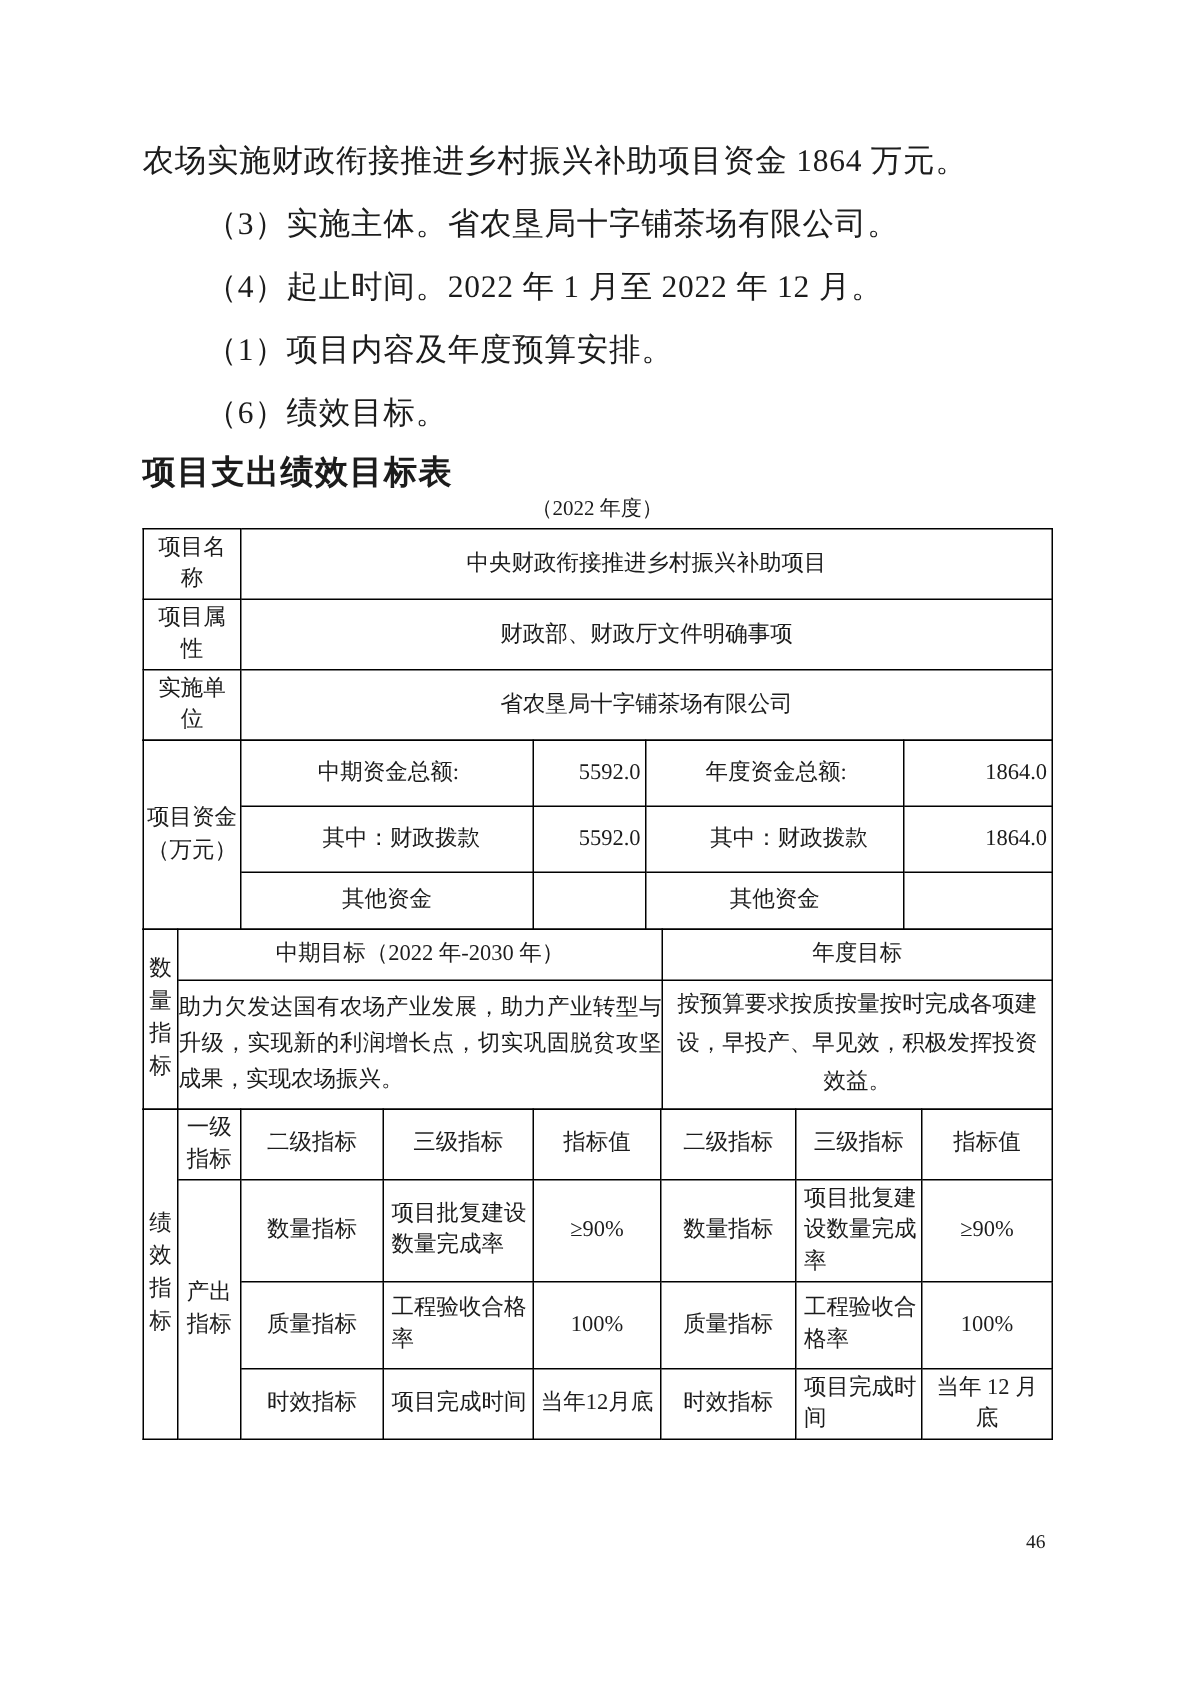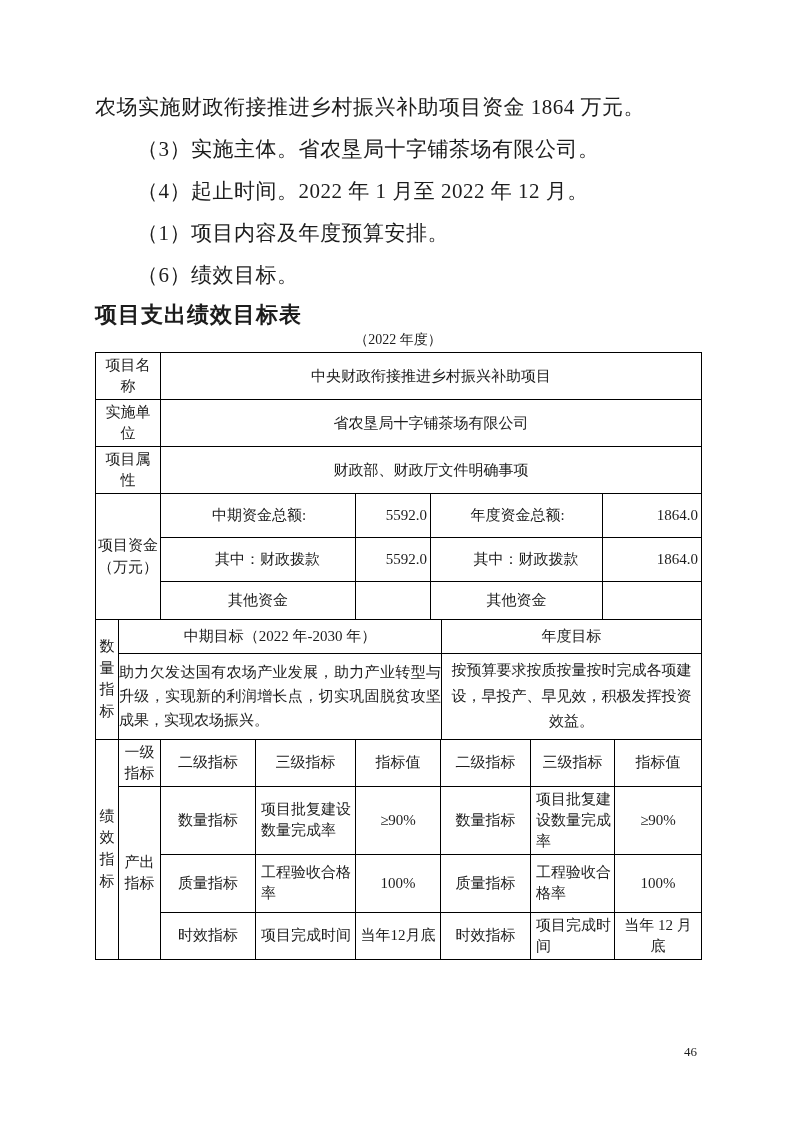--- a/index.html
+++ b/index.html
@@ -77,21 +77,21 @@
     line-height: 1.7;
   }
   .ind-head td { height: 38px; }
   .ind-r1 td { height: 56px; }
   .ind-r2 td { height: 58px; }
   .ind-r3 td { height: 46px; }
   td.l3 { text-align: left; padding-left: 5px; }
   .page-number {
     position: absolute;
     left: 684px;
-    top: 1044px;
+    top: 1020px;
     font-size: 13px;
   }
 </style>
 </head>
 <body>
 
 <div class="page">
   <div class="content">
 
     <div class="body-text">
@@ -109,26 +109,26 @@
       <colgroup>
           <col style="width:65px">
           <col style="width:541px">
         </colgroup>
       <tbody>
           <tr class="row-info">
         <td>项目名称</td>
         <td>中央财政衔接推进乡村振兴补助项目</td>
       </tr>
       <tr class="row-info">
+        <td>项目属性</td>
+        <td>财政部、财政厅文件明确事项</td>
+      </tr>
+      <tr class="row-info">
         <td>实施单位</td>
         <td>省农垦局十字铺茶场有限公司</td>
-      </tr>
-      <tr class="row-info">
-        <td>项目属性</td>
-        <td>财政部、财政厅文件明确事项</td>
       </tr>
     </tbody>
       </table>
 
     <table>
       <colgroup>
         <col style="width:65px">
           <col style="width:195px">
           <col style="width:75px">
         <col style="width:172px">

